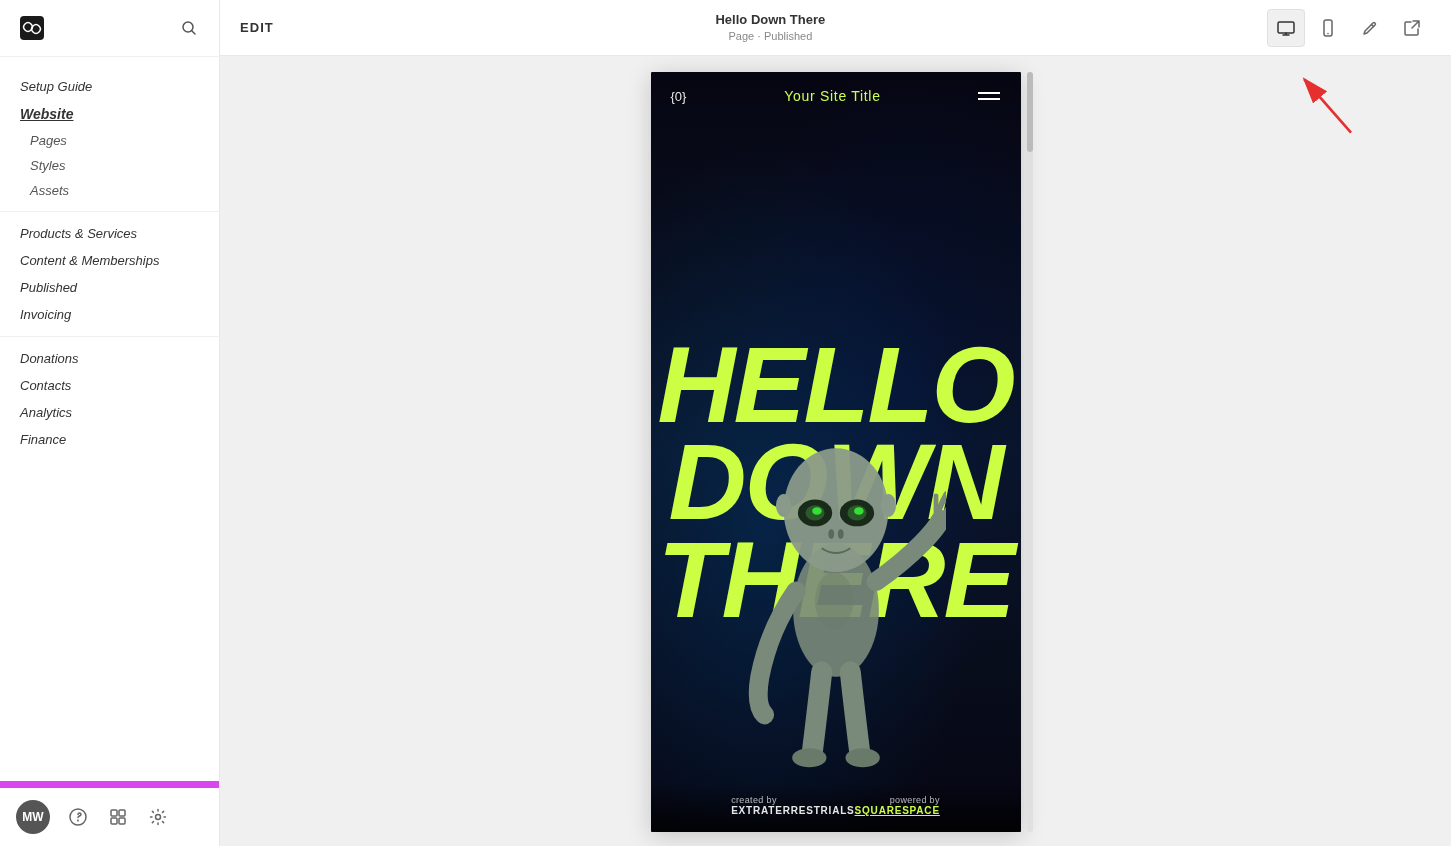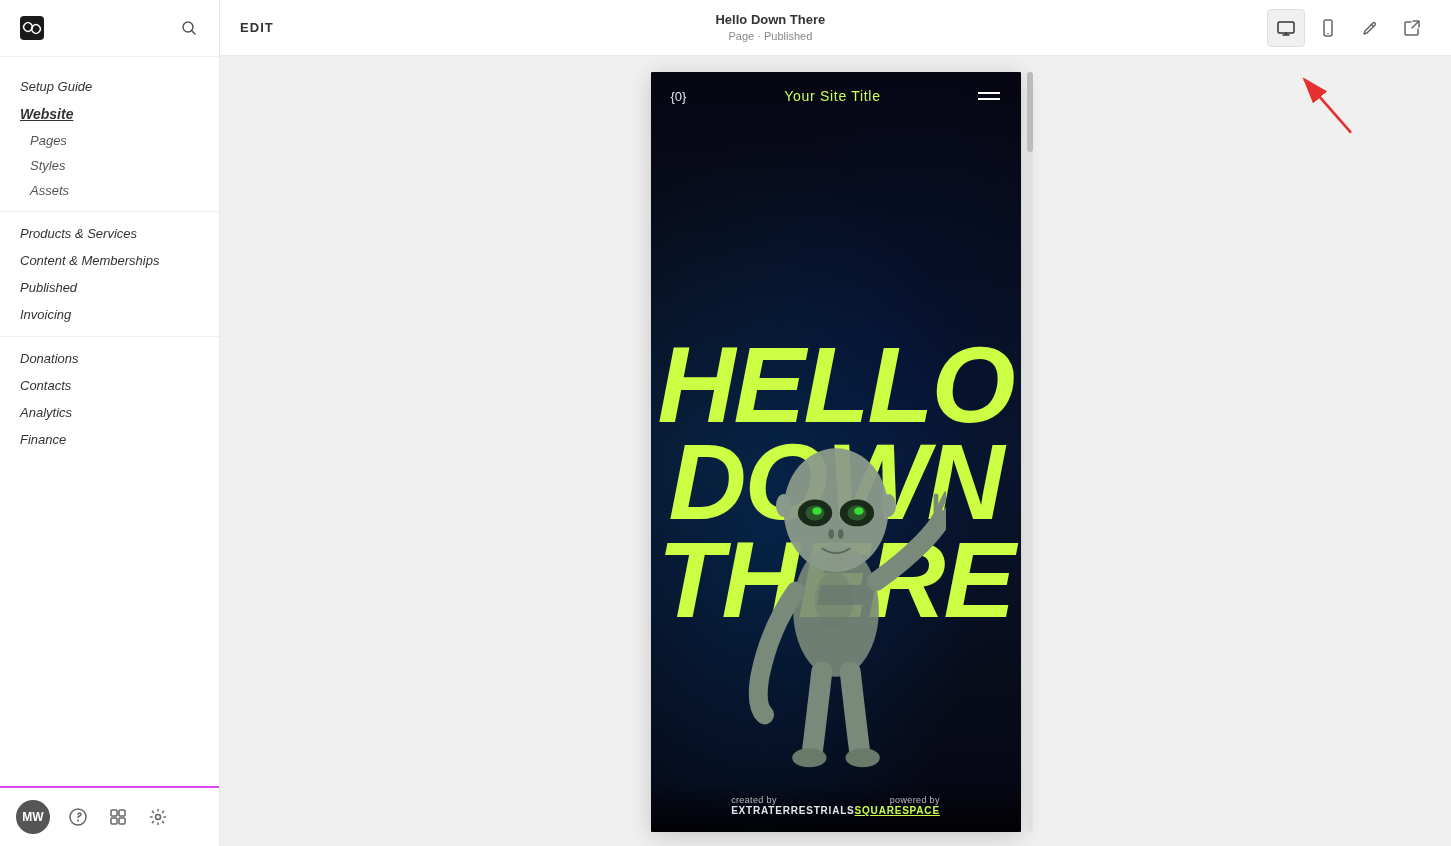--- a/index.html
+++ b/index.html
@@ -68,21 +68,21 @@
       padding: 5px 30px;
       cursor: pointer;
       display: block;
     }
     .nav-divider {
       height: 1px;
       background: #f0f0f0;
       margin: 8px 0;
     }
     .sidebar-bottom {
-      border-top: 2px solid #d946ef;
+      border-top: 7px solid #d946ef;
       padding: 12px 16px;
       display: flex;
       align-items: center;
       gap: 16px;
     }
     .avatar {
       width: 34px;
       height: 34px;
       border-radius: 50%;
       background: #555;

